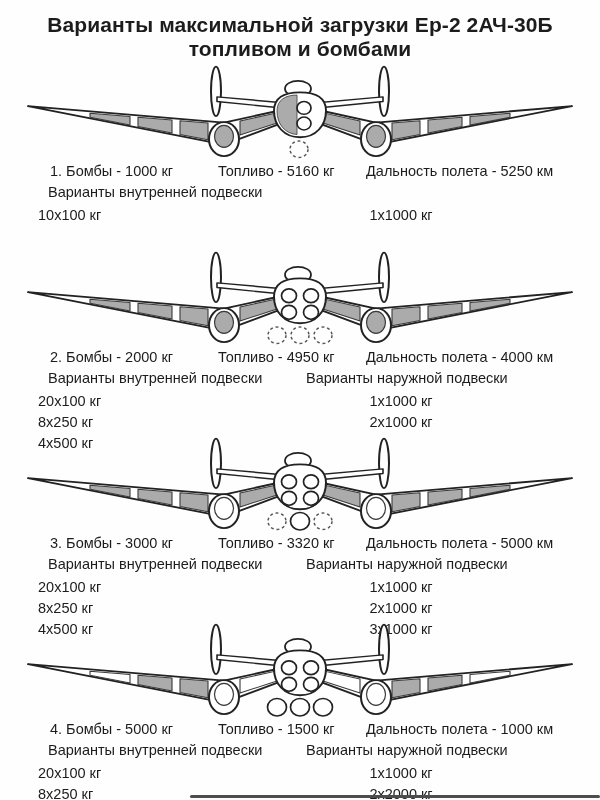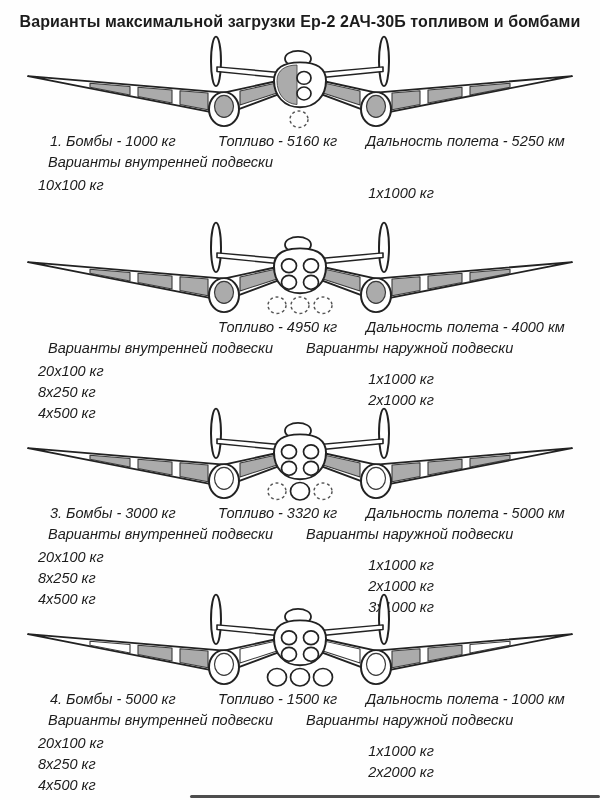--- a/index.html
+++ b/index.html
@@ -7,38 +7,38 @@
     width:600px;height:800px;
     background:#fefefe;
     font-family:"Liberation Sans","DejaVu Sans",sans-serif;
     color:#1c1c1c;
     overflow:hidden;
     position:relative;
   }
   .page{width:600px;height:800px;position:relative;}
   .title{
     text-align:center;
-    font-size:16px;
+    font-size:21px;
     font-weight:bold;
     padding-top:13px;
     margin:0 0 1px 0;
     letter-spacing:0.1px;
   }
-  .variant{height:186px;position:relative;font-style:italic;}
+  .variant{height:186px;position:relative;}
   .plane{height:101px;position:relative;}
   .plane svg{display:block;}
   .tblock{position:relative;height:85px;font-size:14.5px;}
   .pos{position:absolute;white-space:nowrap;}
   .lbl-b{left:50px;top:0;}
   .lbl-f{left:218px;top:0;}
   .lbl-r{left:366px;top:0;}
   .lbl-ih{left:48px;top:21px;}
   .lbl-eh{left:306px;top:21px;}
   .ilist{left:38px;top:42px;width:222px;text-align:left;}
-  .elist{left:290px;top:50px;width:222px;text-align:center;}
+  .elist{left:290px;top:42px;width:222px;text-align:center;}
   .opt{line-height:21px;}
   .scan-line{
     position:absolute;left:190px;right:0;bottom:2px;height:3px;
     border-radius:2px;
   }
 </style>
 </head>
 <body>
 
 <div class="page">
@@ -113,20 +113,21 @@
             <circle cx="289" cy="52" r="7.5" fill="#fff" stroke="#222222" stroke-width="1.7"></circle>
             <circle cx="311" cy="52" r="7.5" fill="#fff" stroke="#222222" stroke-width="1.7"></circle>
             <circle cx="289" cy="70" r="7.5" fill="#fff" stroke="#222222" stroke-width="1.7"></circle>
             <circle cx="311" cy="70" r="7.5" fill="#fff" stroke="#222222" stroke-width="1.7"></circle>
             <circle cx="277" cy="95" r="9" fill="none" stroke="#555555" stroke-width="1.5" stroke-dasharray="3,2.8"></circle>
             <circle cx="300" cy="95" r="9" fill="none" stroke="#555555" stroke-width="1.5" stroke-dasharray="3,2.8"></circle>
             <circle cx="323" cy="95" r="9" fill="none" stroke="#555555" stroke-width="1.5" stroke-dasharray="3,2.8"></circle>
           </svg>
         </div>
     <div class="tblock">
+      <span class="pos lbl-b">2. Бомбы - 2000 кг</span>
       <span class="pos lbl-f">Топливо - 4950 кг</span>
       <span class="pos lbl-r">Дальность полета - 4000 км</span>
       <span class="pos lbl-ih">Варианты внутренней подвески</span>
       <span class="pos lbl-eh">Варианты наружной подвески</span>
       <div class="pos ilist">
             <div class="opt">20x100 кг</div>
             <div class="opt">8x250 кг</div>
             <div class="opt">4x500 кг</div>
           </div>
       <div class="pos elist">

